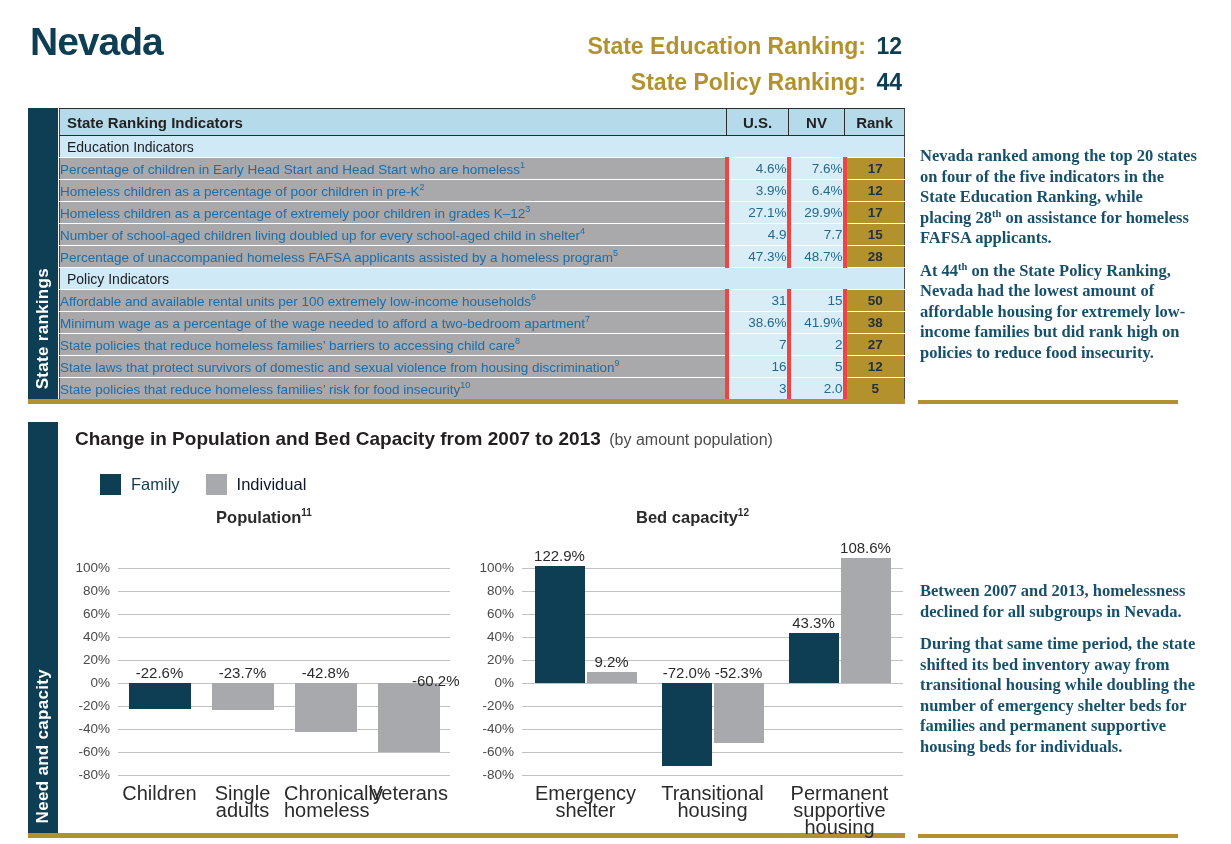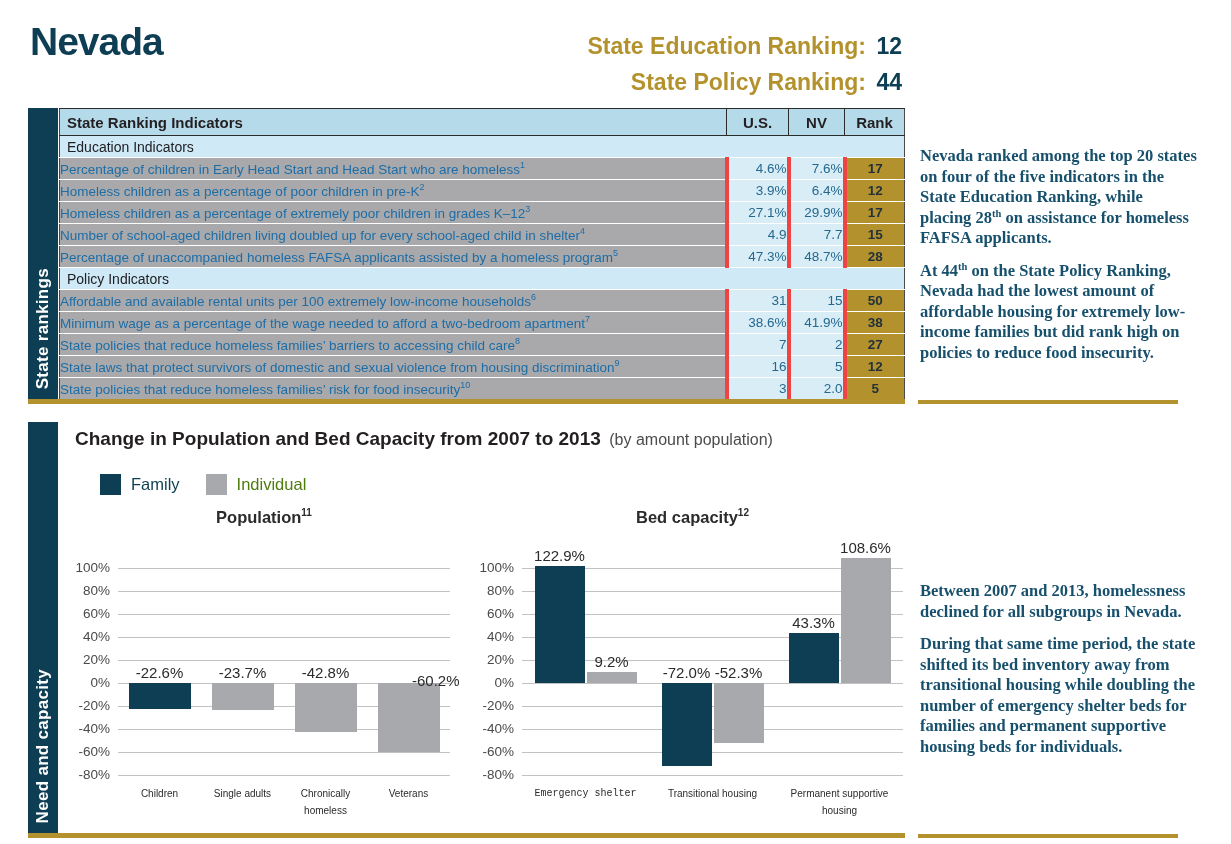--- a/index.html
+++ b/index.html
@@ -61,21 +61,21 @@
   .chart-subtitle{position:absolute;top:507px;text-align:center;font-size:16.5px;font-weight:bold;
                   color:#2b2b2b;}
   .chart-subtitle sup{font-size:10px;}
 
   .chart{position:absolute;}
   .ytick{position:absolute;text-align:right;font-size:13.5px;color:#4a4a4a;height:18px;line-height:18px;}
   .gridline{position:absolute;height:1px;background:#c2c2c2;}
   .plot{position:absolute;top:0;}
   .bar{position:absolute;}
   .bar-label{position:absolute;text-align:center;font-size:15px;color:#2b2b2b;height:18px;line-height:18px;white-space:nowrap;}
-  .cat-label{position:absolute;text-align:center;font-size:10px;line-height:17px;color:#2b2b2b;}
+  .cat-label{position:absolute;text-align:center;font-size:20px;line-height:17px;color:#2b2b2b;}
 </style>
 </head>
 <body>
 
 <div class="page" id="page">
 
   <h1 class="state-name">Nevada</h1>
 
   <div class="rankings">
     <div class="ranking-line">
@@ -194,21 +194,21 @@
     <span class="chart-title-suffix">(by amount population)</span>
   </div>
 
   <div class="legend" id="chart-legend">
       <div class="legend-item">
         <span class="legend-swatch" style="background: rgb(14, 62, 83);"></span>
         <span style="color: rgb(14, 62, 83);">Family</span>
       </div>
       <div class="legend-item">
         <span class="legend-swatch" style="background: rgb(167, 169, 172);"></span>
-        <span style="color: #4d7c0f;">Individual</span>
+        <span style="color: #0f172a;">Individual</span>
       </div>
     </div>
 
   <aside class="note" id="note-charts">
       <p>Between 2007 and 2013, homelessness declined for all subgroups in Nevada.</p>
       <p>During that same time period, the state shifted its bed inventory away from transitional housing while doubling the number of emergency shelter beds for families and permanent supportive housing beds for individuals.</p>
     </aside>
 
   <div class="gold-rule" id="rule-charts"></div>
   <div class="gold-rule" id="rule-note-bottom"></div>
@@ -265,21 +265,21 @@
       <div class="ytick" style="top: 106px; left: 0px; width: 44px;">0%</div>
       <div class="gridline" style="top: 115px; left: 52px; width: 381px;"></div>
       <div class="ytick" style="top: 129px; left: 0px; width: 44px;">-20%</div>
       <div class="gridline" style="top: 138px; left: 52px; width: 381px;"></div>
       <div class="ytick" style="top: 152px; left: 0px; width: 44px;">-40%</div>
       <div class="gridline" style="top: 161px; left: 52px; width: 381px;"></div>
       <div class="ytick" style="top: 175px; left: 0px; width: 44px;">-60%</div>
       <div class="gridline" style="top: 184px; left: 52px; width: 381px;"></div>
       <div class="ytick" style="top: 198px; left: 0px; width: 44px;">-80%</div>
       <div class="gridline" style="top: 207px; left: 52px; width: 381px;"></div>
-      <div class="cat-label" style="left: 52px; width: 127px; top: 217px; font-family: Liberation Mono, monospace;">Emergency shelter</div>
+      <div class="cat-label" style="left: 52px; width: 127px; top: 217px;">Emergency shelter</div>
       <div class="cat-label" style="left: 179px; width: 127px; top: 217px;">Transitional housing</div>
       <div class="cat-label" style="left: 306px; width: 127px; top: 217px;">Permanent supportive housing</div>
       <div class="plot" style="left: 52px; width: 381px; height: 207px;">
         <div class="bar" style="left: 12.5px; top: -2.07px; width: 50px; height: 117.07px; background: rgb(14, 62, 83);"></div>
         <div class="bar-label" style="left: -7.5px; width: 90px; top: -21.07px;">122.9%</div>
         <div class="bar" style="left: 64.5px; top: 104.42px; width: 50px; height: 10.58px; background: rgb(167, 169, 172);"></div>
         <div class="bar-label" style="left: 44.5px; width: 90px; top: 85.42px;">9.2%</div>
         <div class="bar" style="left: 139.5px; top: 115px; width: 50px; height: 82.8px; background: rgb(14, 62, 83);"></div>
         <div class="bar-label" style="left: 119.5px; width: 90px; top: 96px;">-72.0%</div>
         <div class="bar" style="left: 191.5px; top: 115px; width: 50px; height: 60.145px; background: rgb(167, 169, 172);"></div>

